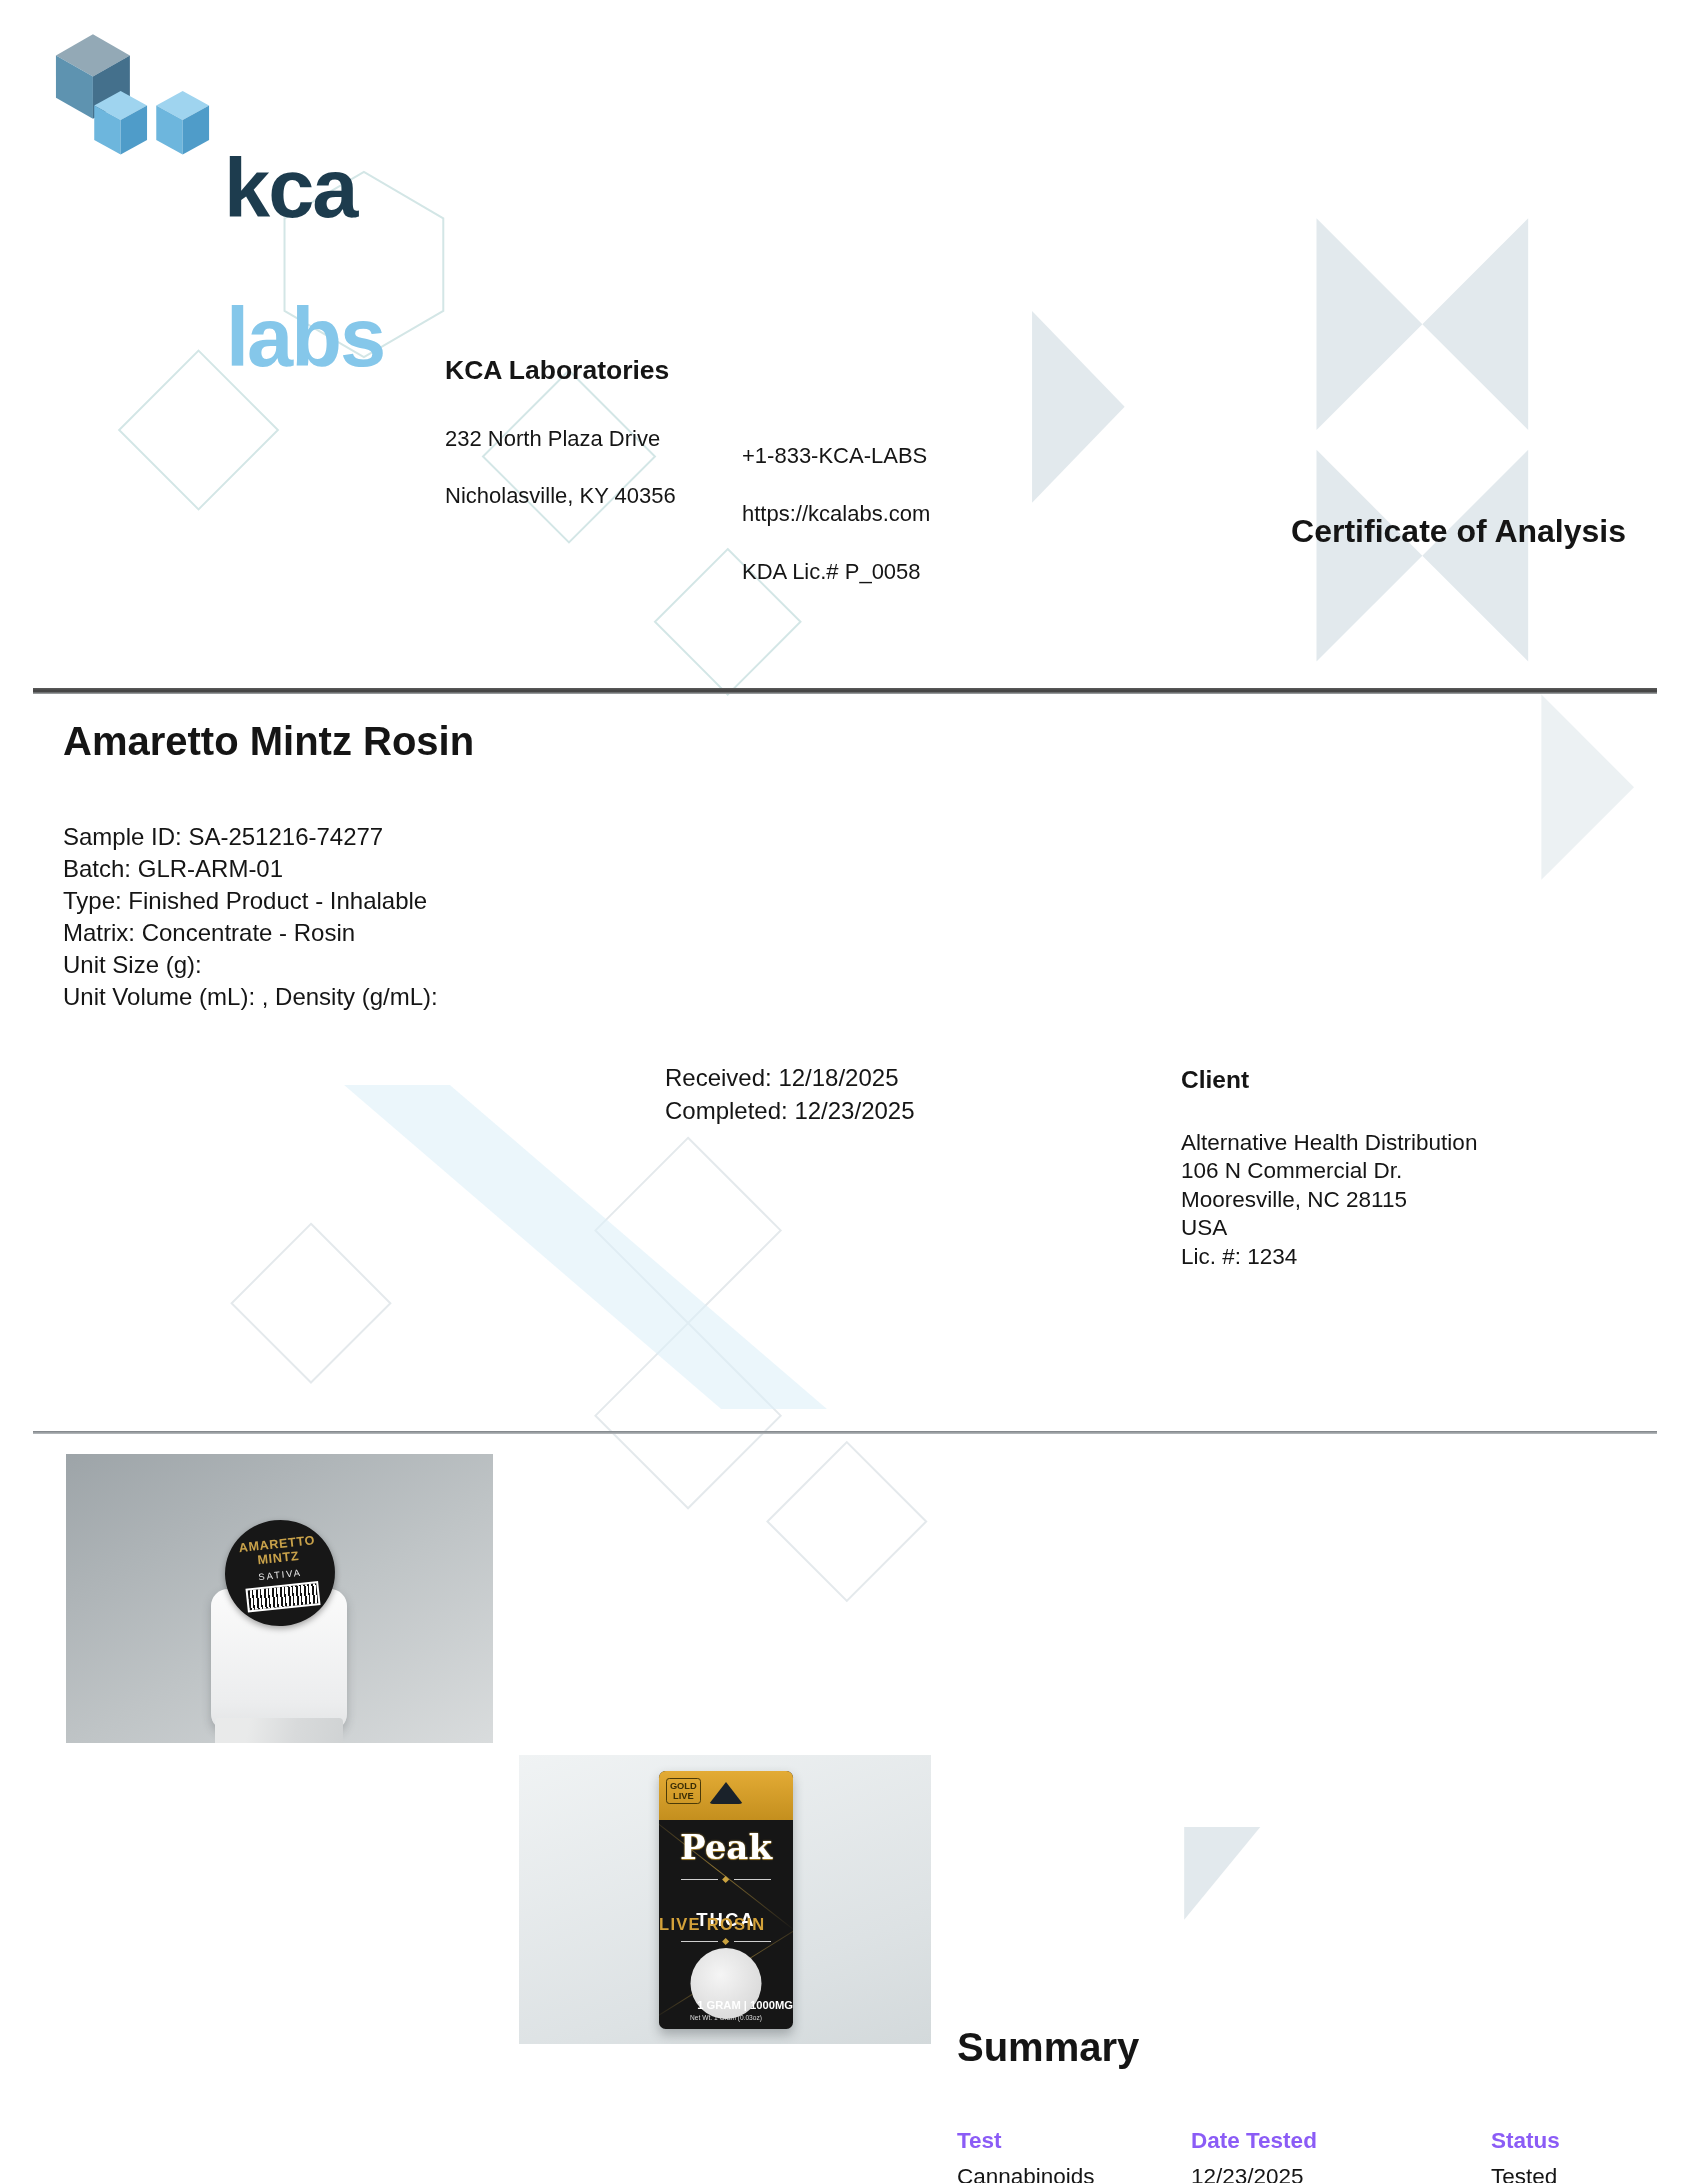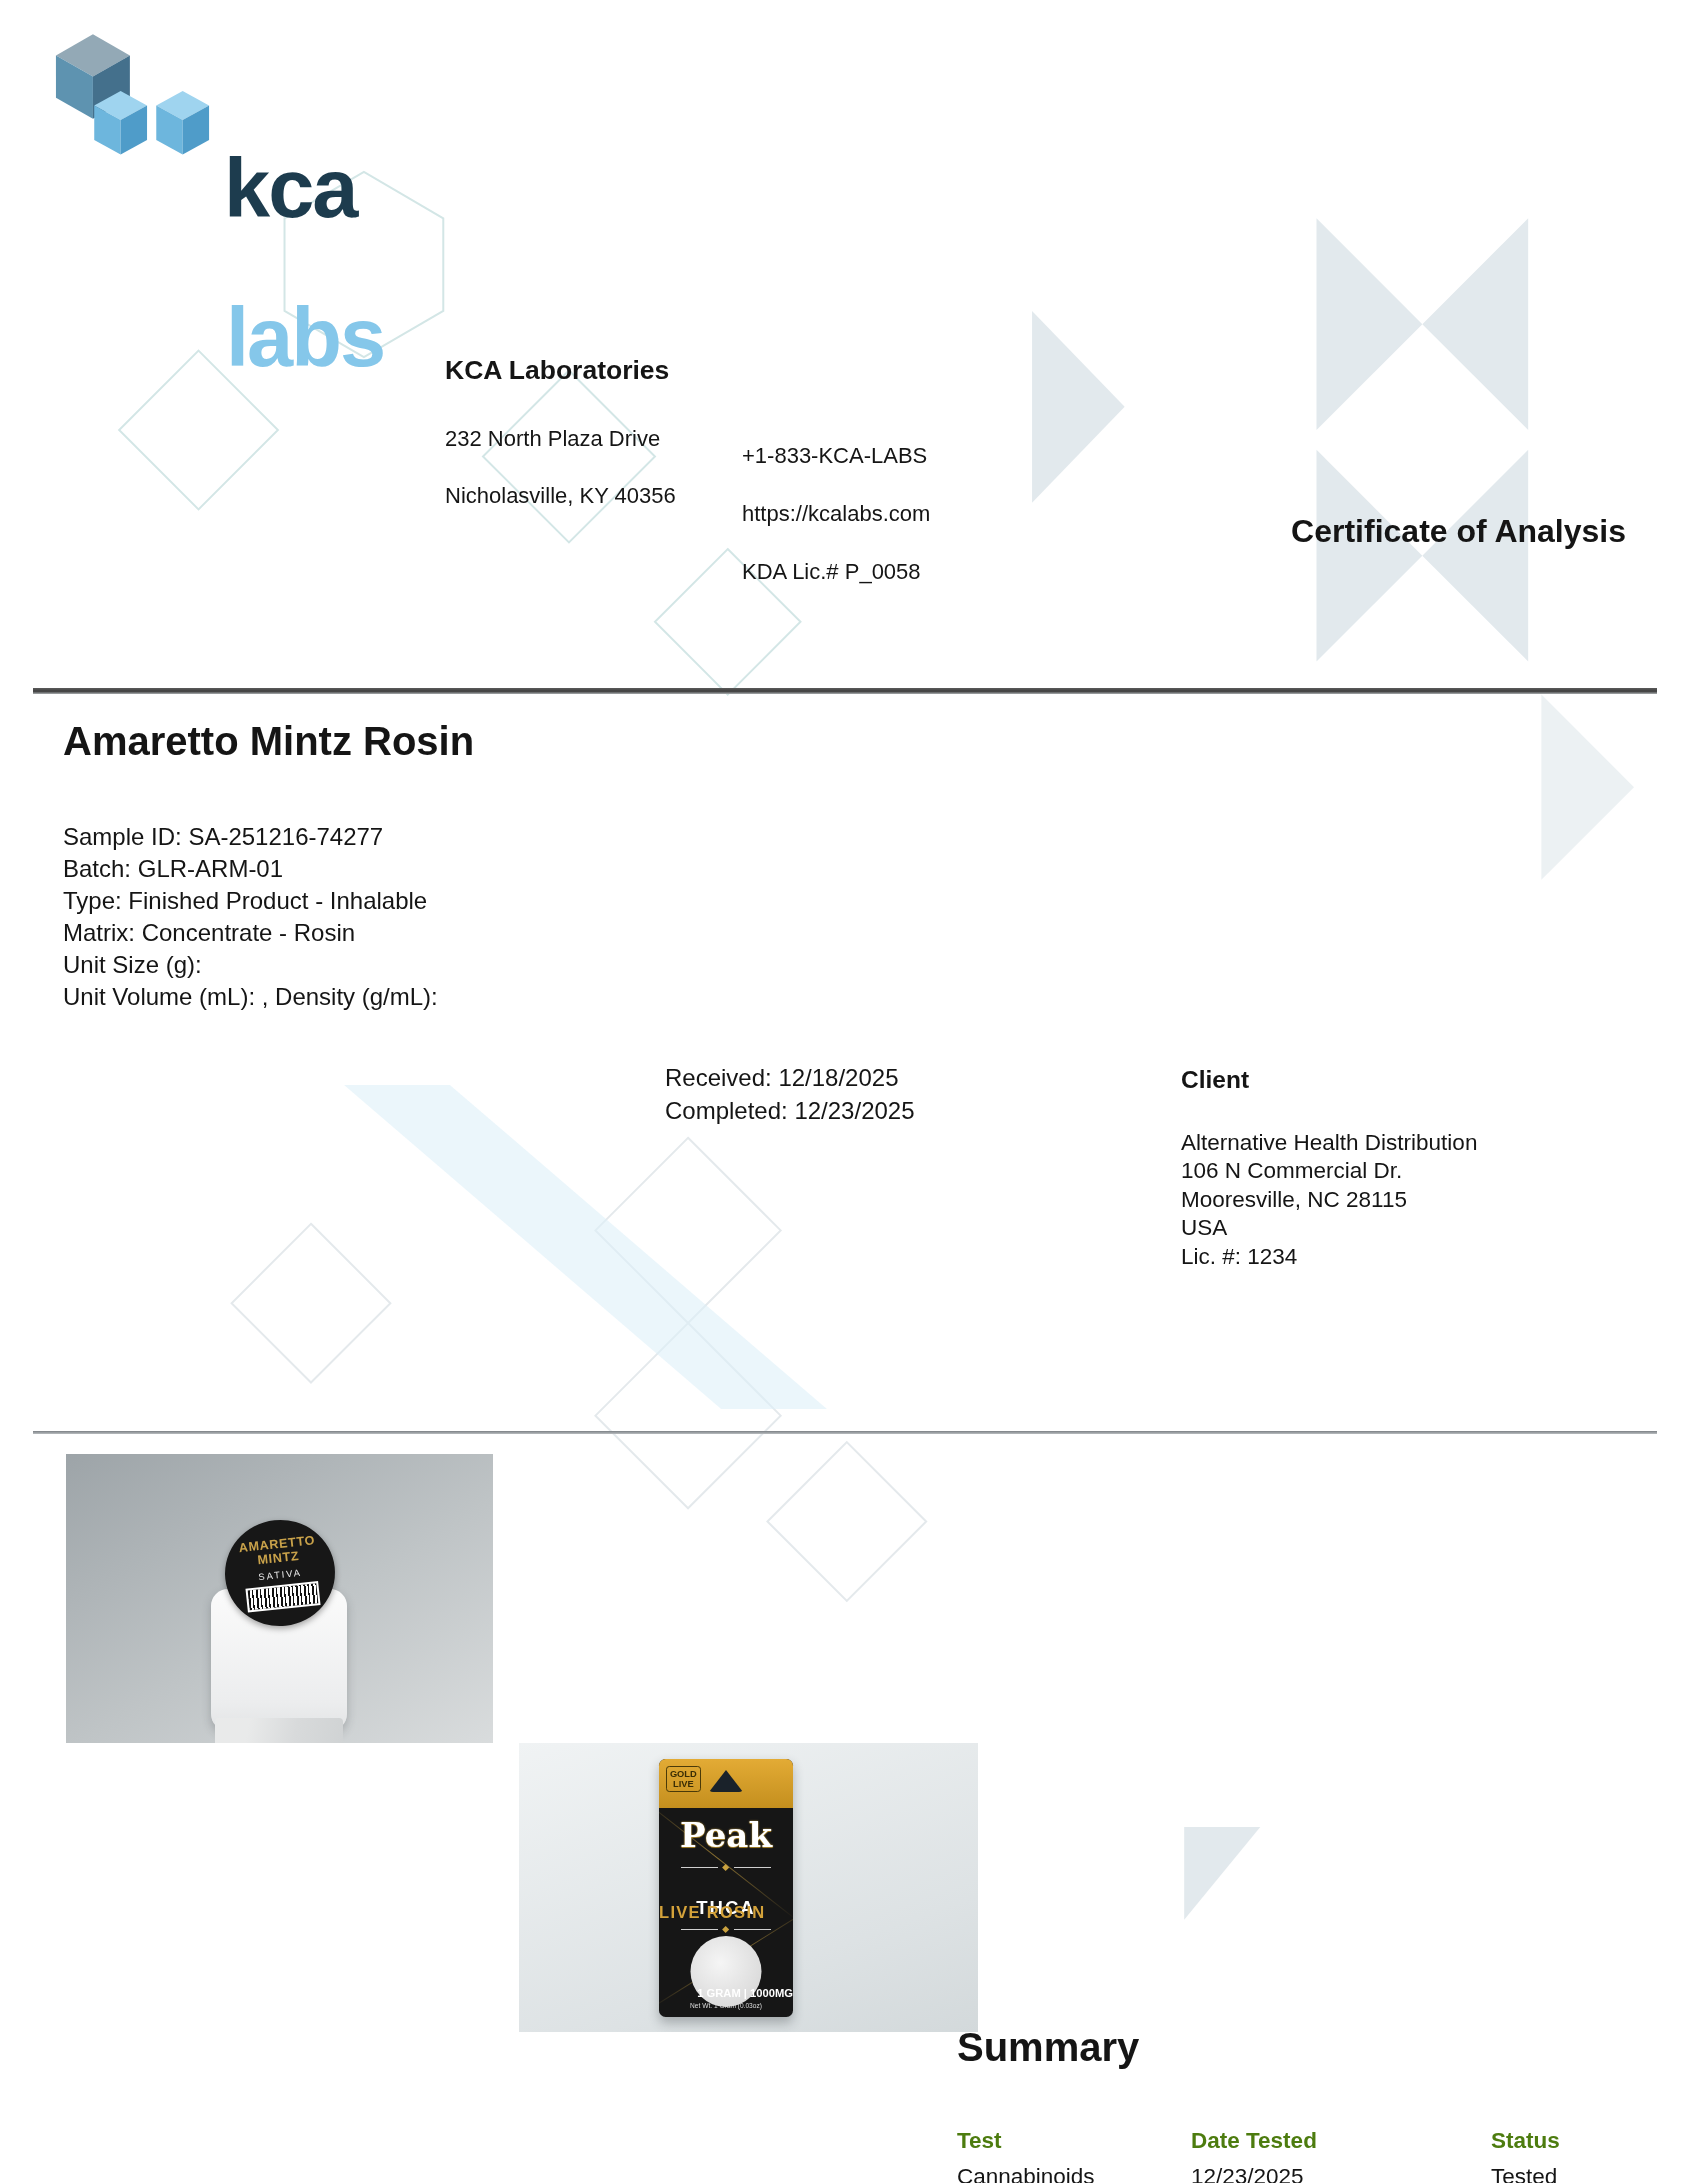--- a/index.html
+++ b/index.html
@@ -29,22 +29,22 @@
   .sample-details{left:63px;top:255px;font-size:24px;line-height:32px;}
   .recv{left:665px;top:303px;font-size:24px;line-height:33px;}
   .client-h{left:1181px;top:242px;font-size:24.5px;font-weight:bold;}
   .client-lines{left:1181px;top:277px;font-size:22.5px;line-height:28.4px;}
   .photo-rule{left:33px;top:437px;width:1624px;height:2.6px;
               background:linear-gradient(180deg,#7b8084,#b9bdc0);}
 
   
   .photo1{left:66px;top:457px;width:427px;height:289px;
           background:linear-gradient(150deg,#9da4a8 0%,#bfc4c6 55%,#d9dcdd 100%);overflow:hidden;}
-  .photo2{left:519px;top:457px;width:412px;height:289px;
-          background:linear-gradient(160deg,#f0f3f4 0%,#dde2e4 70%,#d3d9db 100%);overflow:hidden;padding-left:47px;}
+  .photo2{left:519px;top:469px;width:412px;height:289px;
+          background:linear-gradient(160deg,#f0f3f4 0%,#dde2e4 70%,#d3d9db 100%);overflow:hidden;}
   .jar{left:144px;top:66px;width:139px;height:212px;}
   .jar-cap{position:absolute;left:1.3px;top:69px;width:136px;height:142px;border-radius:17px;
            background:linear-gradient(180deg,#fbfbfb,#ecedee 80%,#e2e4e5);box-shadow:0 4px 9.3px rgba(40,45,50,.25);}
   .jar-glass{position:absolute;left:5.3px;top:198px;width:128px;height:58px;border-radius:4px;
              background:linear-gradient(100deg,#e9eaea 25%,#d8dadb 60%,#cfd2d3);}
   .jar-label{position:absolute;left:14.6px;top:0px;width:110px;height:106px;border-radius:50%;
              background:#171717;transform:rotate(-6deg);box-shadow:0 2.6px 6.6px rgba(0,0,0,.35);
              display:flex;flex-direction:column;align-items:center;justify-content:center;text-align:center;}
   .jar-strain{color:#c9a24a;font-size:12.6px;font-weight:bold;letter-spacing:0.7px;line-height:1.15;}
   .jar-type{color:#e9e9e9;font-size:9.3px;letter-spacing:2px;margin-top:4px;}
@@ -71,21 +71,21 @@
   .pack-rosin{position:absolute;left:0;top:144px;width:100%;text-align:left;color:#d4a23a;
               font-size:16.5px;font-weight:bold;letter-spacing:1.3px;}
   .pack-circle{position:absolute;left:50%;top:177px;transform:translateX(-50%);width:71px;height:71px;border-radius:50%;
                background:radial-gradient(circle at 42% 38%,#f5f5f5,#dcdcdc 70%,#cfcfcf);}
   .pack-wt{position:absolute;left:0;top:228px;width:100%;text-align:right;color:#fff;font-size:11.2px;font-weight:bold;}
   .pack-nw{position:absolute;left:0;top:243px;width:100%;text-align:center;color:#ddd;font-size:6.6px;}
 
   
   .sum-h{left:957px;top:450px;font-size:40px;font-weight:bold;}
   .sum-cols{left:957px;top:508px;display:grid;grid-template-columns:234px 300px auto;}
-  .sum-col-label{font-size:22.5px;font-weight:bold;color:#4d7c0f;}
+  .sum-col-label{font-size:22.5px;font-weight:bold;color:#8b5cf6;}
   .sum-col-value{font-size:22.5px;margin-top:10.6px;}
 </style>
 </head>
 <body>
 
 <div class="page">
 
   
   <svg class="wm" viewBox="0 0 2550 3300" xmlns="http://www.w3.org/2000/svg">
     <g fill="#e2e9ed">

